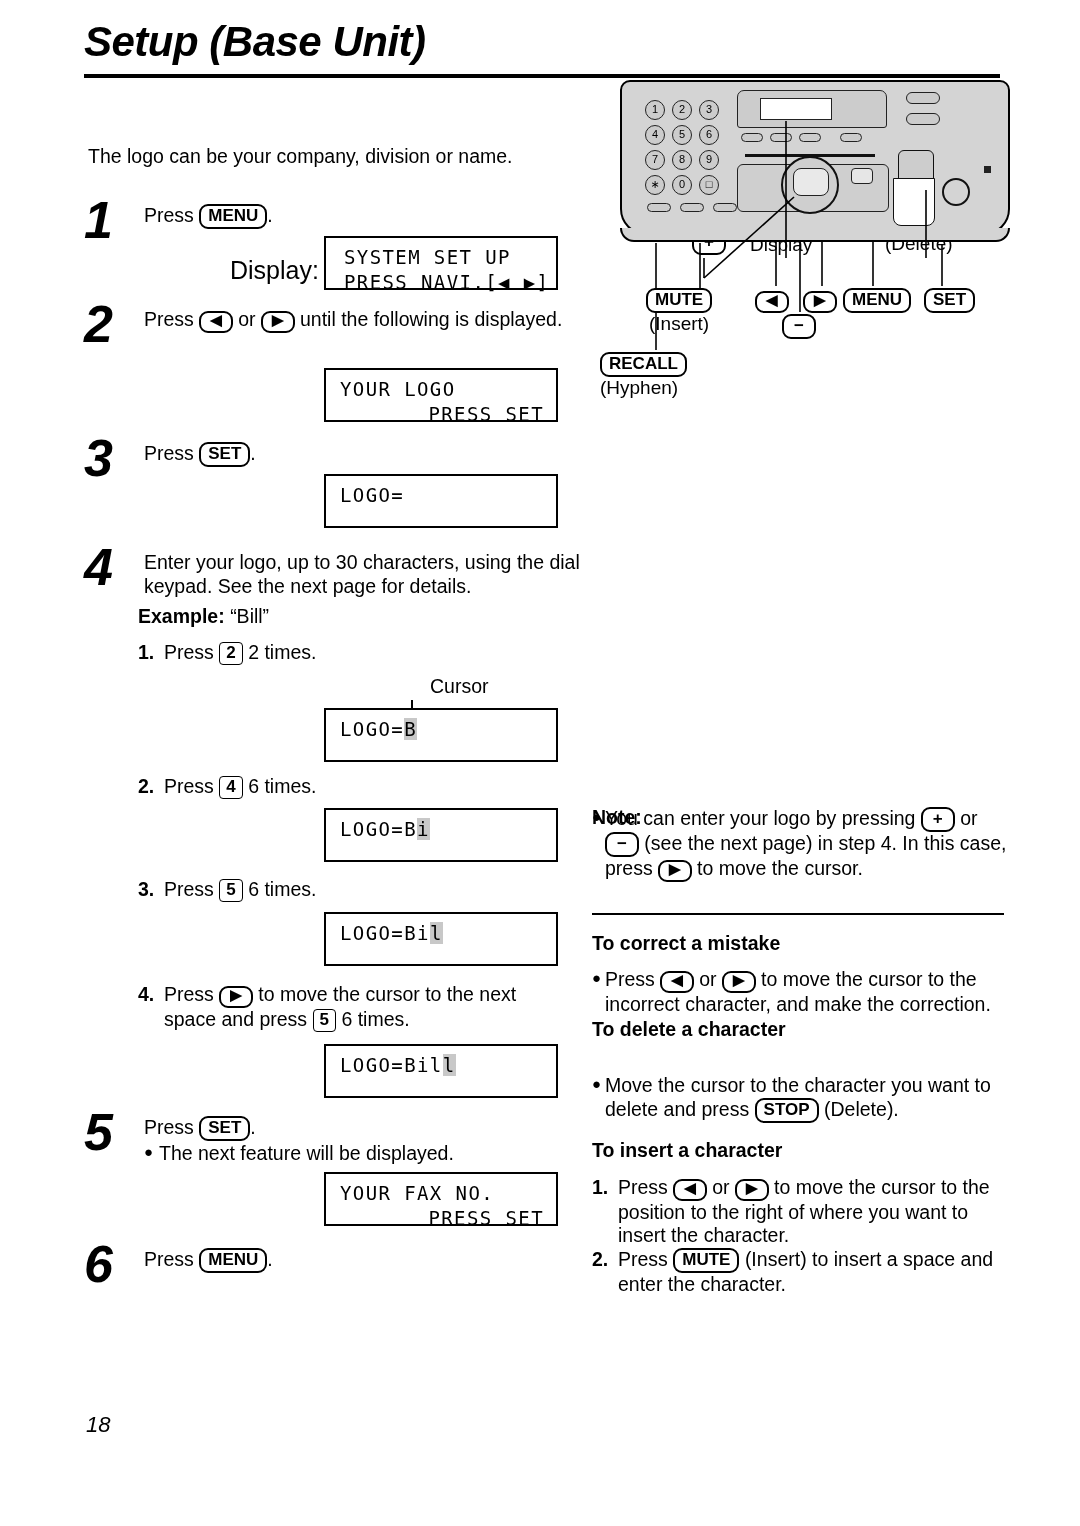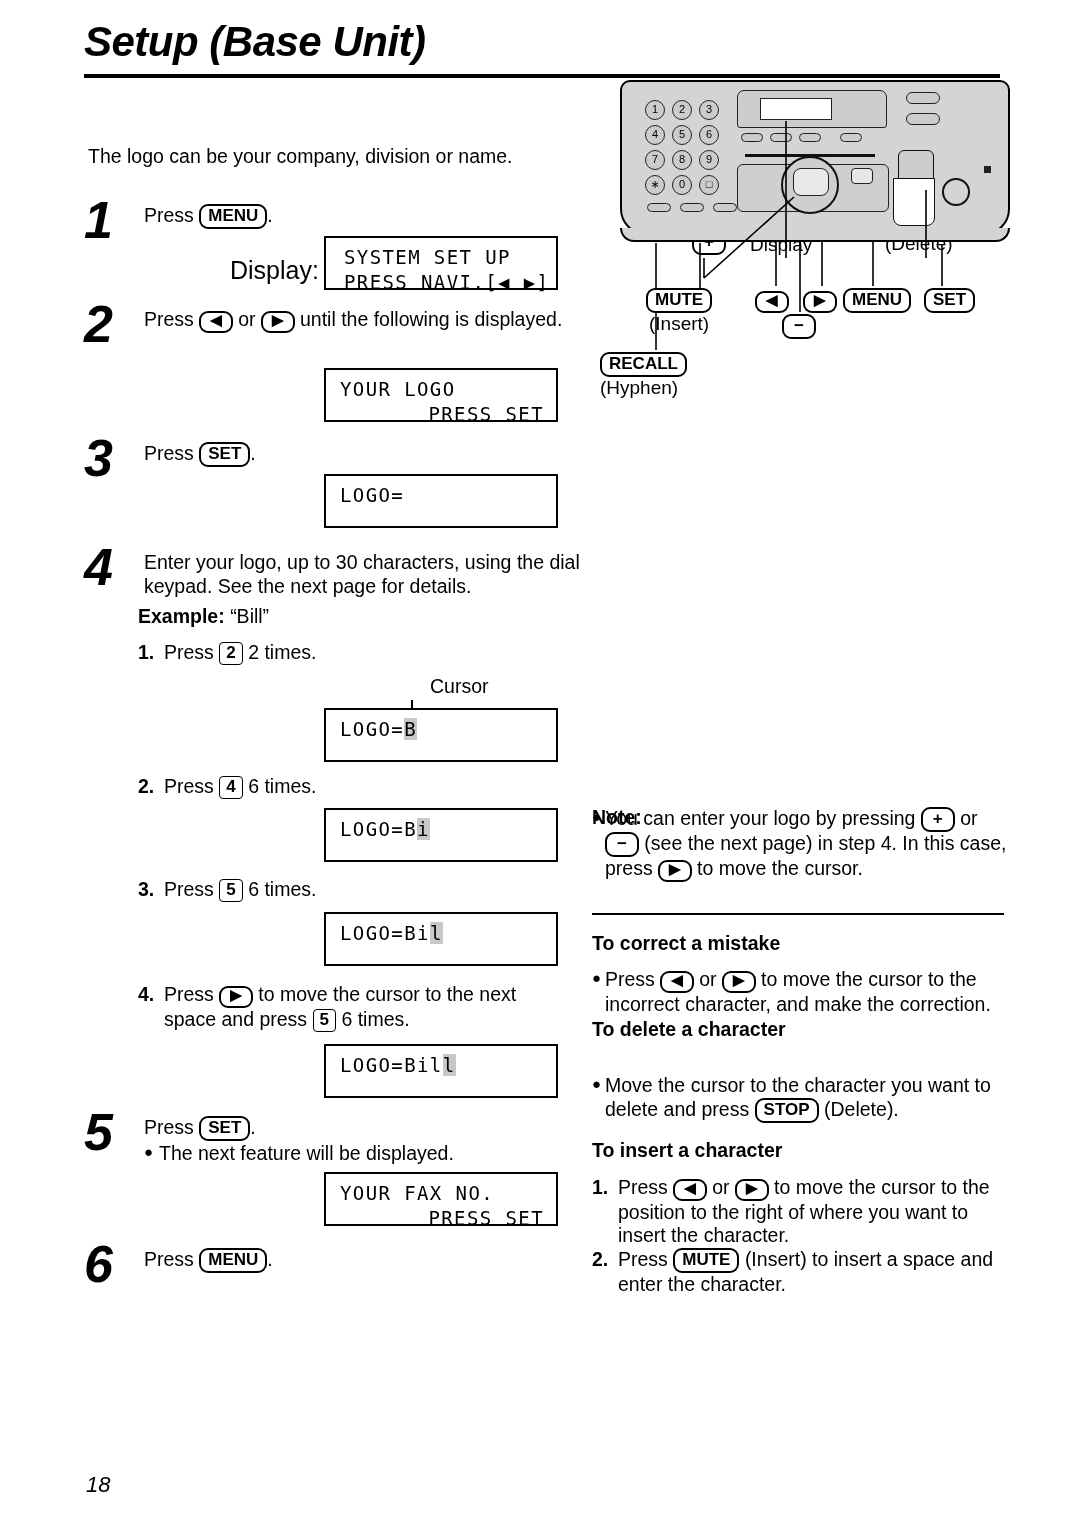--- a/index.html
+++ b/index.html
@@ -192,21 +192,21 @@
   .note-head { position:absolute; font-size:19.5px; font-weight:bold; }
   .bullet { position:absolute; font-size:19.5px; line-height:1.22; }
   .bullet .dot { position:absolute; left:0; top:1px; font-size:15px; }
   .bullet .txt { display:block; margin-left:13px; }
   .num-item { position:absolute; font-size:19.5px; line-height:1.22; }
   .num-item .n { position:absolute; left:0; top:0; font-weight:bold; }
   .num-item .txt { display:block; margin-left:26px; }
   .hr-thin { position:absolute; height:2px; background:#000; }
 
   .pagenum {
-    position:absolute; left:86px; top:1472px;
+    position:absolute; left:86px; top:1412px;
     font-size:22px; font-style:italic;
   }
 </style>
 </head>
 <body>
 
 <div class="page">
 
   <div class="chapter-title">Setup (Base Unit)</div>
   <div class="header-rule"></div>

